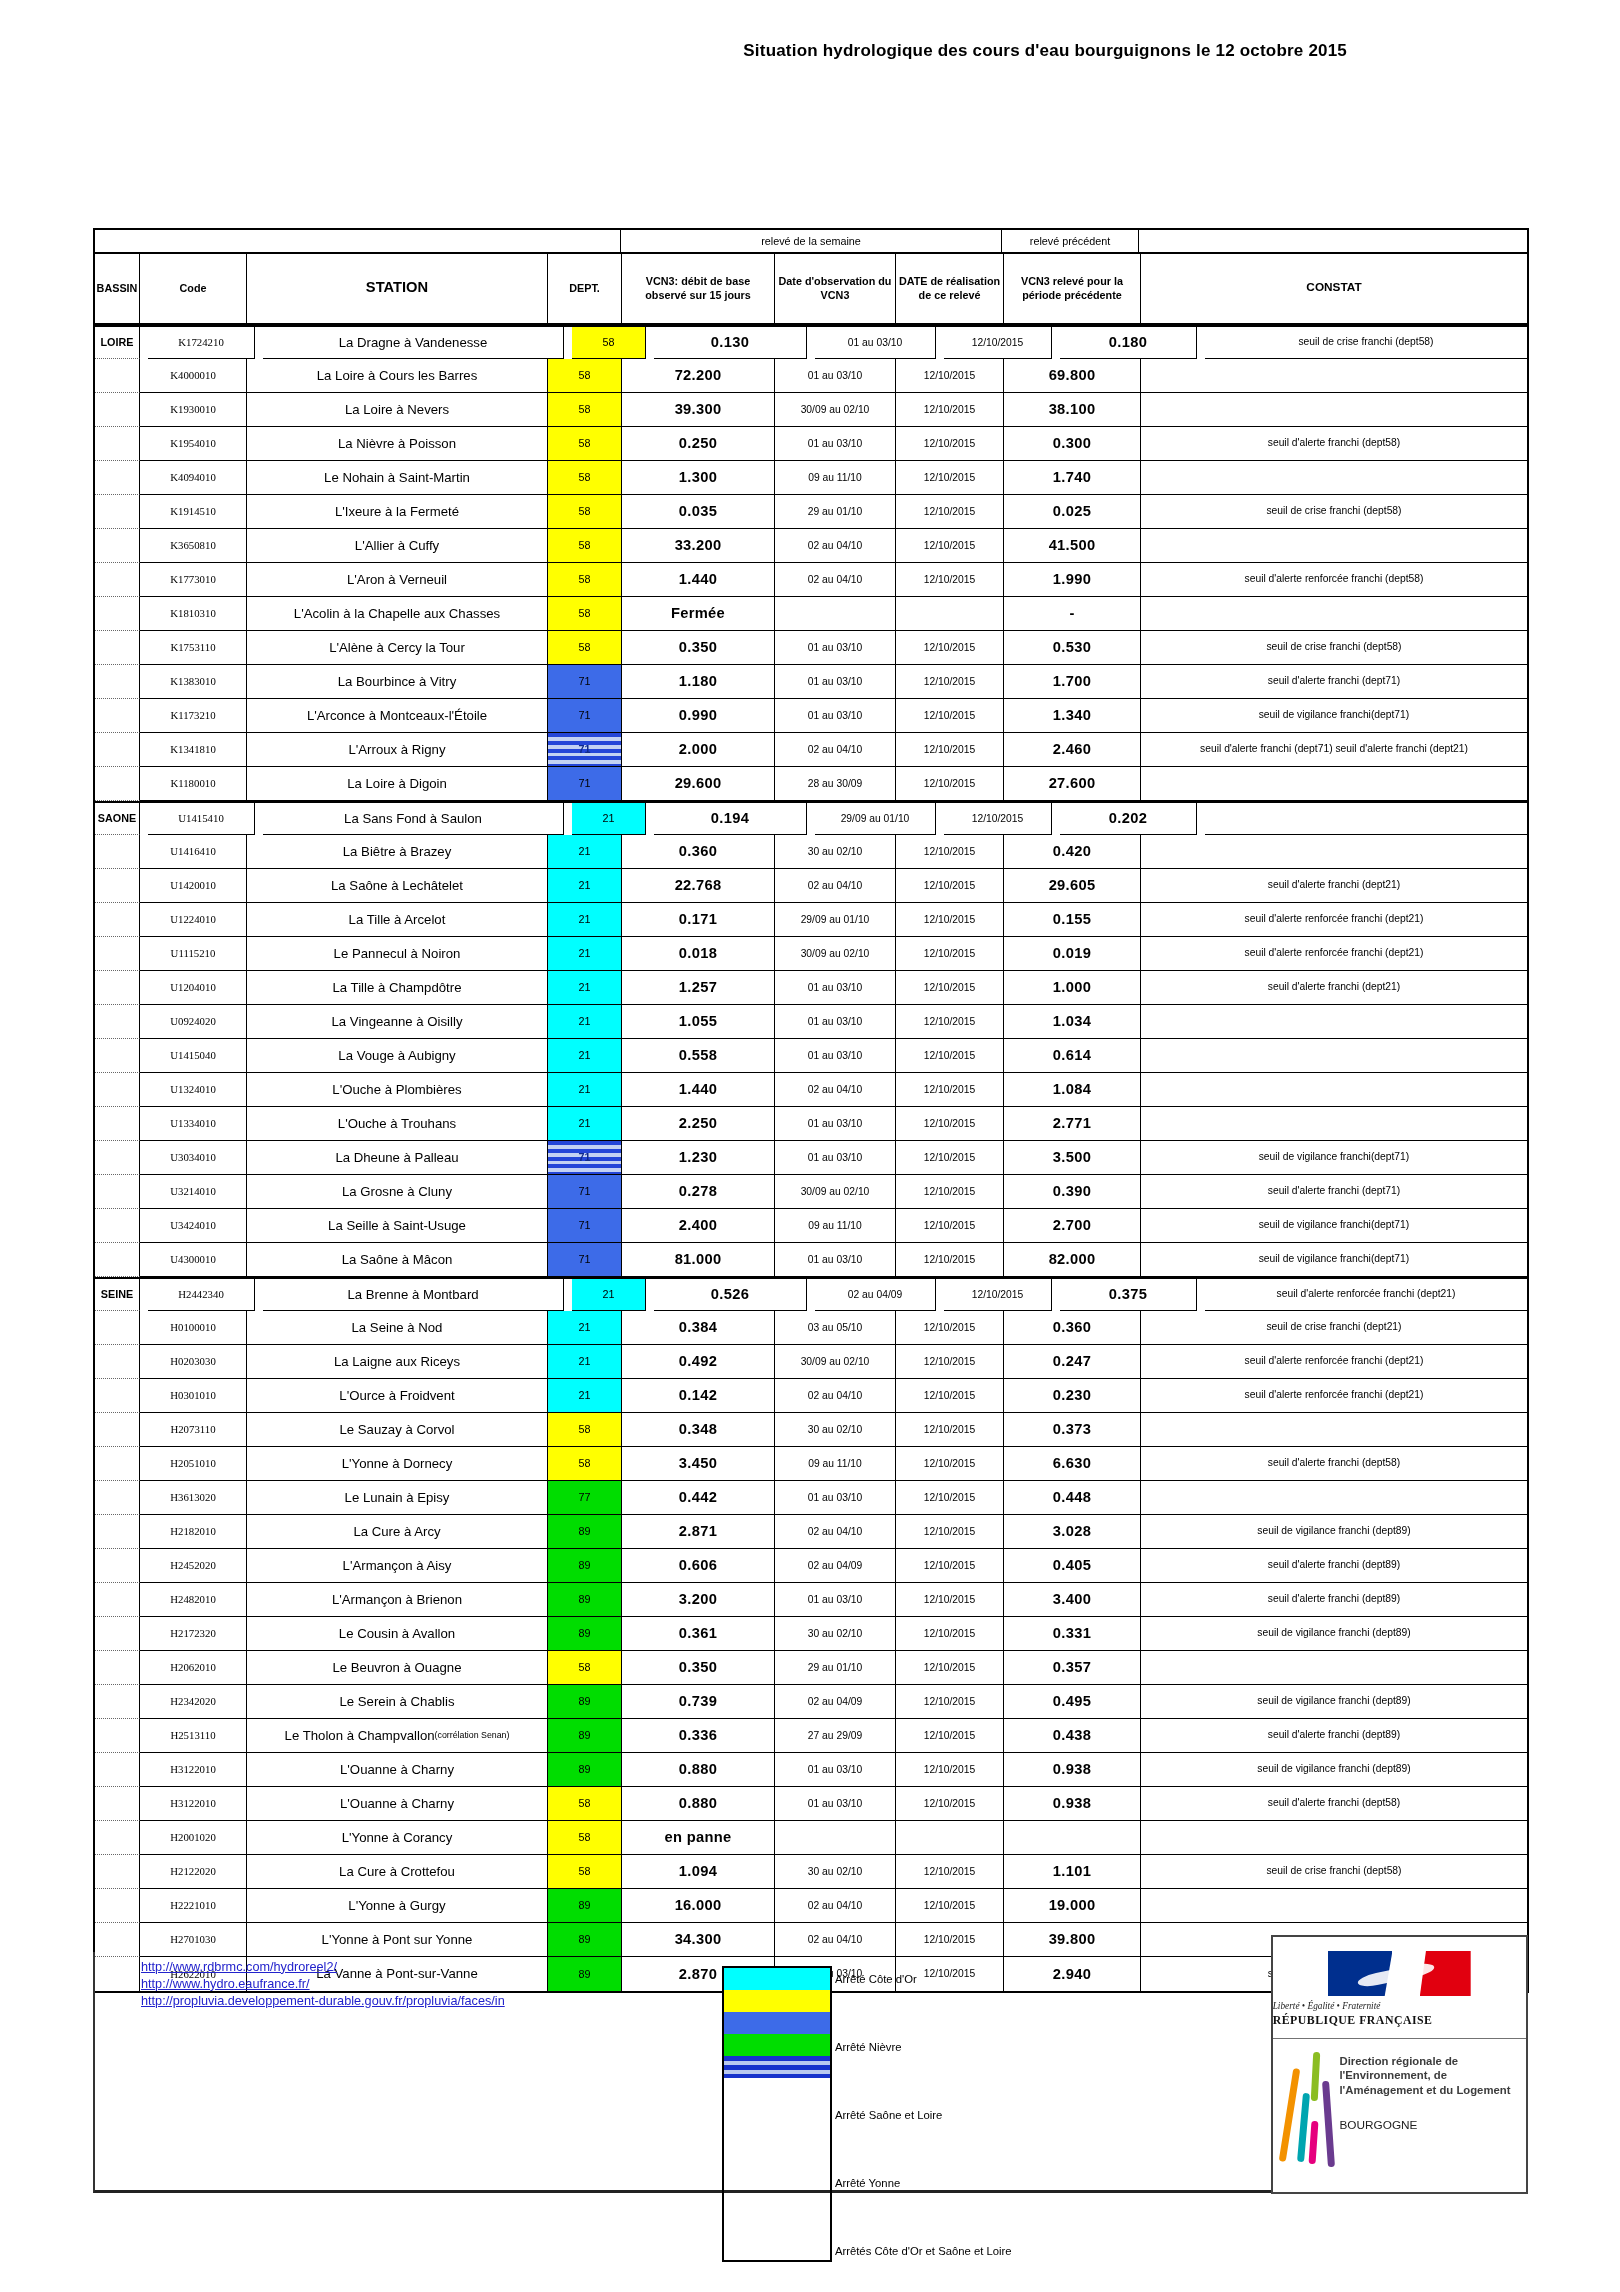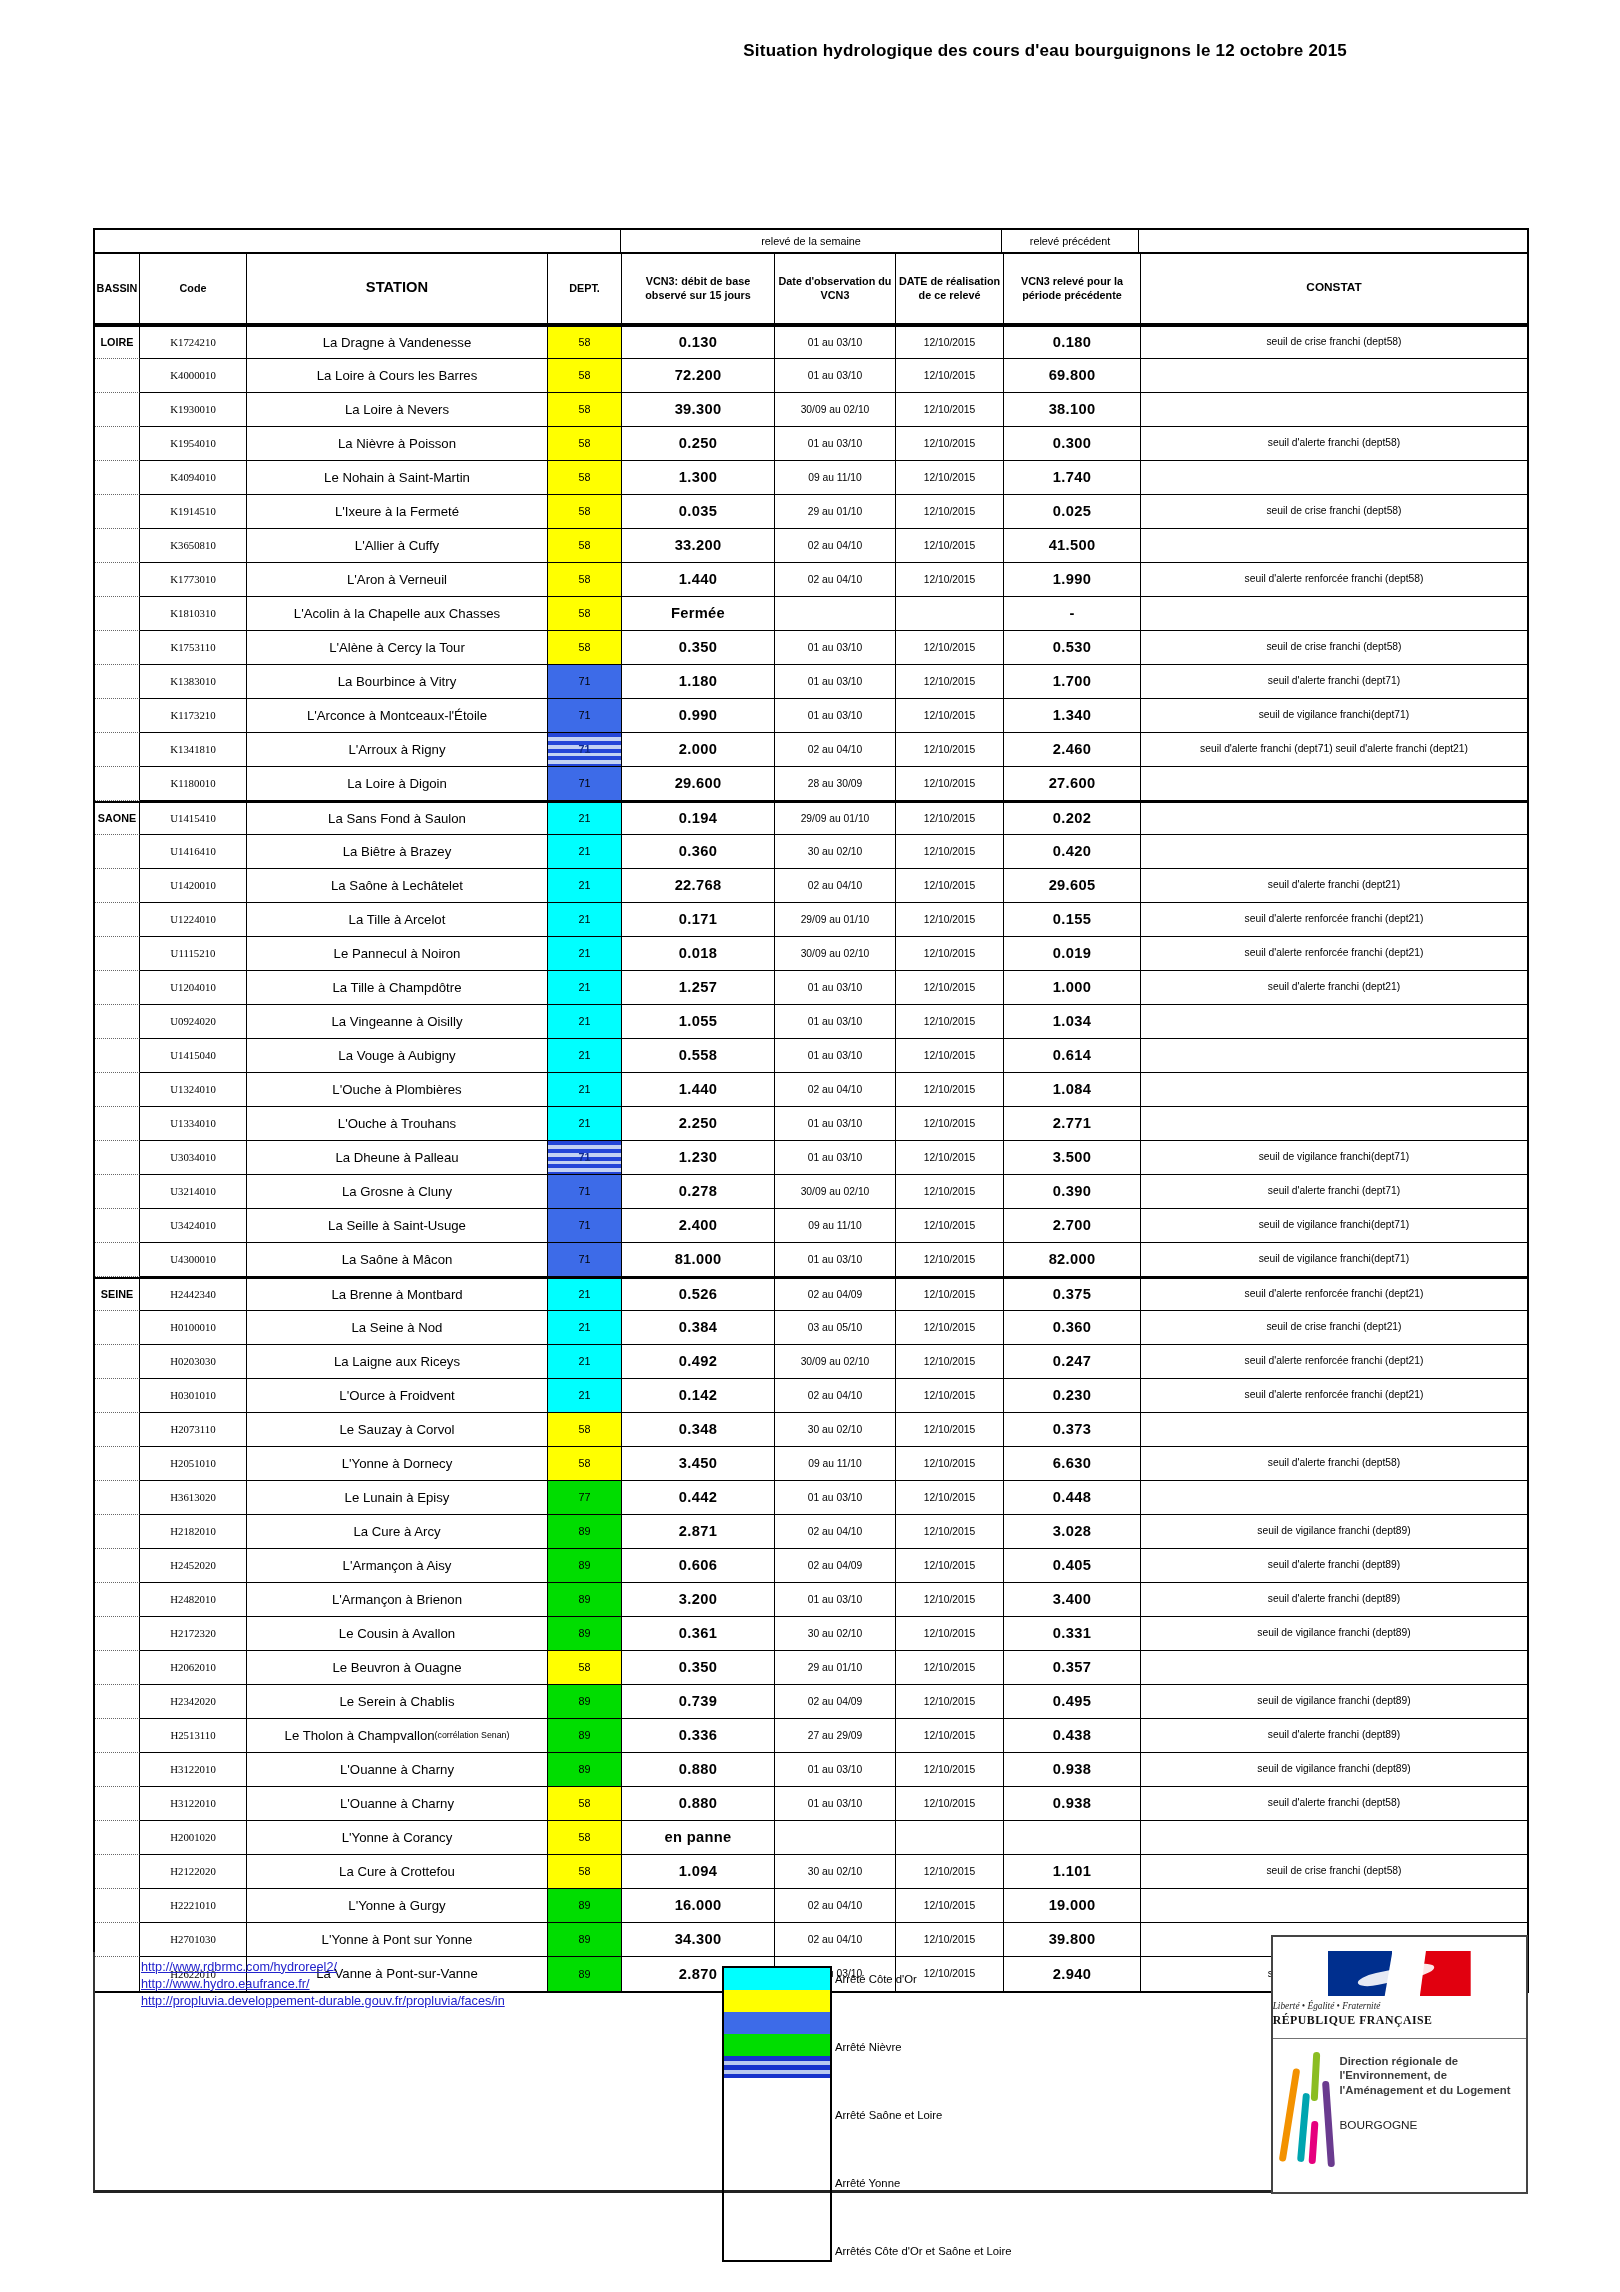--- a/index.html
+++ b/index.html
@@ -9,21 +9,21 @@
   .tbl{position:absolute;left:93px;top:228px;width:1436px;border:2px solid #000;background:#fff;box-sizing:border-box;}
   .grow{display:grid;grid-template-columns:526px 381px 137px auto;height:21.6px;border-bottom:2.9px solid #000;}
   .grow .gc{border-right:1px solid #000;display:flex;align-items:center;justify-content:center;font-size:10.8px;box-sizing:border-box;}
   .grow .gc:last-child{border-right:none;}
   .hrow{display:grid;grid-template-columns:45px 107px 301px 74px 153px 121px 108px 137px auto;height:69px;border-bottom:2.9px solid #000;}
   .hrow .hc{border-right:1px solid #000;display:flex;align-items:center;justify-content:center;text-align:center;font-weight:bold;font-size:10.8px;padding:1px 2.9px;box-sizing:border-box;line-height:1.35;}
   .hrow .hc:last-child{border-right:none;}
   .hc.station-h{font-size:14.7px;}
   .hc.constat-h{font-size:11.8px;}
   .row{display:grid;grid-template-columns:45px 107px 301px 74px 153px 121px 108px 137px auto;height:34px;box-sizing:border-box;}
-  .row.gstart{border-top:2.9px solid #000;}
+  .row.gstart{border-top:2.9px solid #000;gap:8px;}
   .cell{border-right:1px solid #000;border-bottom:1px solid #000;display:flex;align-items:center;justify-content:center;text-align:center;box-sizing:border-box;overflow:hidden;padding:0 2px;}
   .cell:last-child{border-right:none;}
   .row:last-child .cell{border-bottom:none;}
   .c-basin{font-weight:bold;font-size:10.8px;border-bottom:1px dotted #666;}
   .c-code{font-size:10.8px;font-family:Liberation Serif, serif;}
   .c-station{font-size:13.2px;}
   .c-station .note{font-size:8.8px;}
   .c-dept{font-size:10.8px;}
   .c-val{font-weight:bold;font-size:14.7px;letter-spacing:0.3px;}
   .c-date{font-size:10.3px;}

